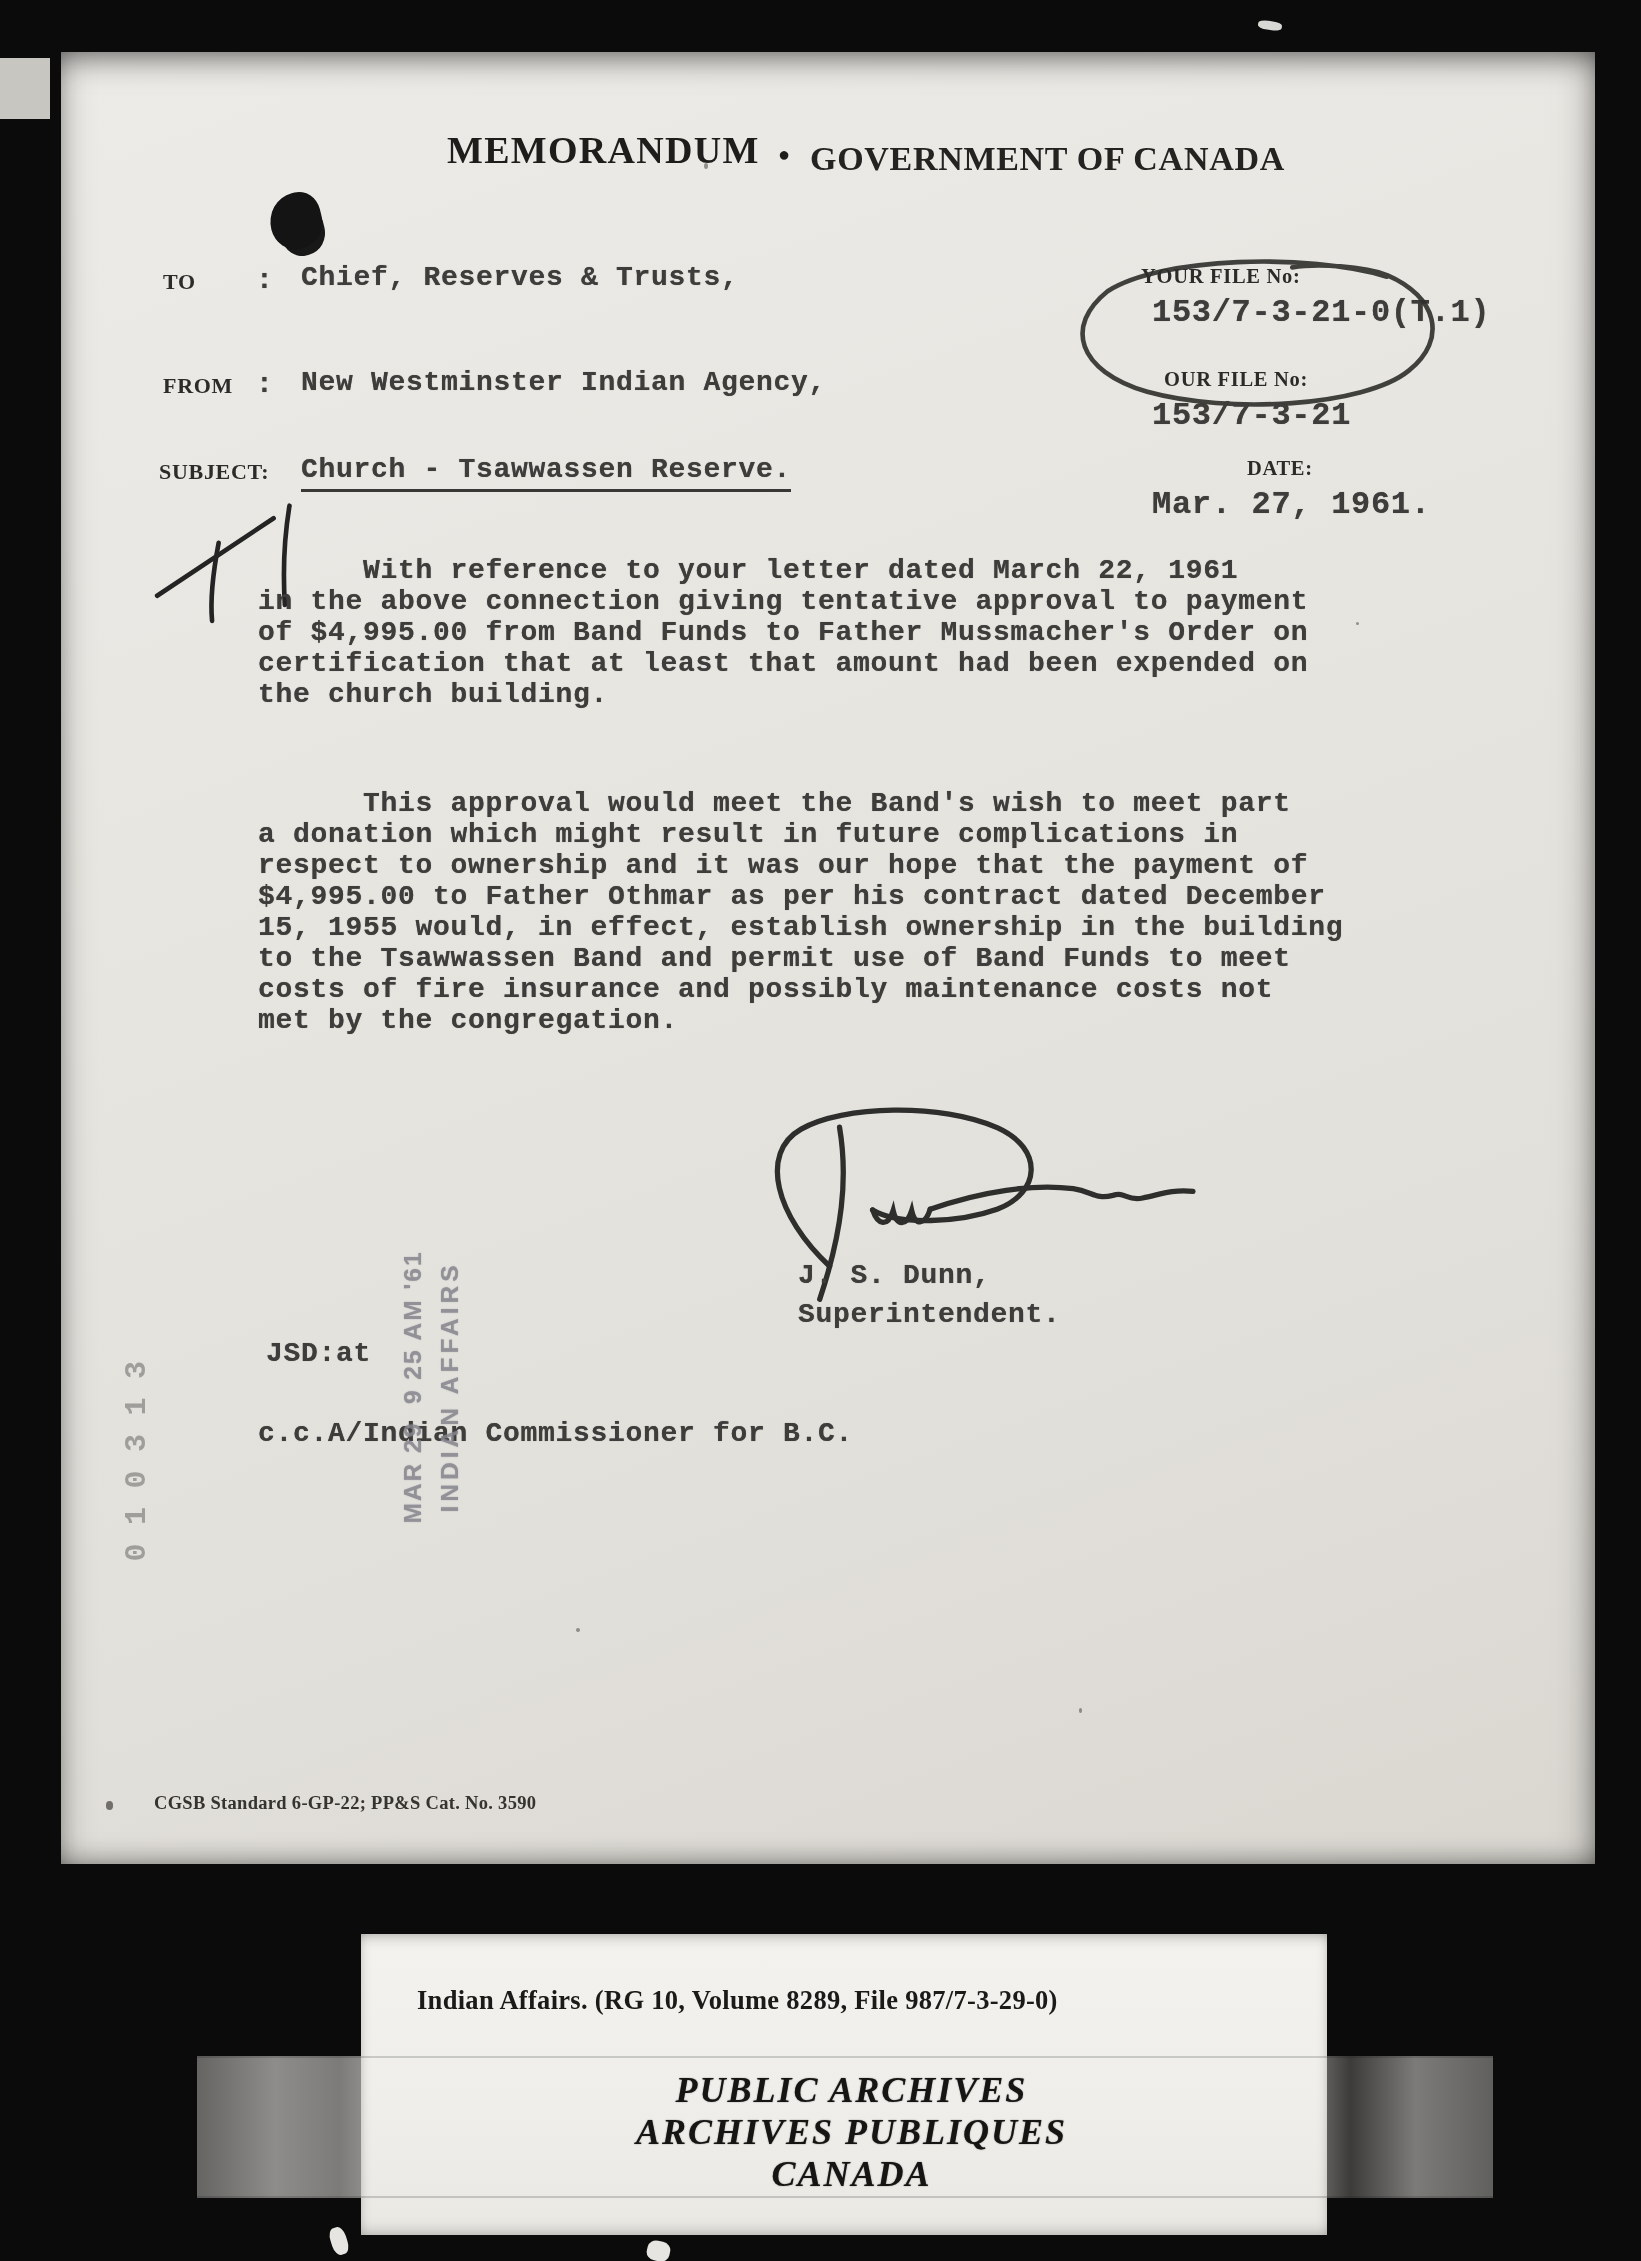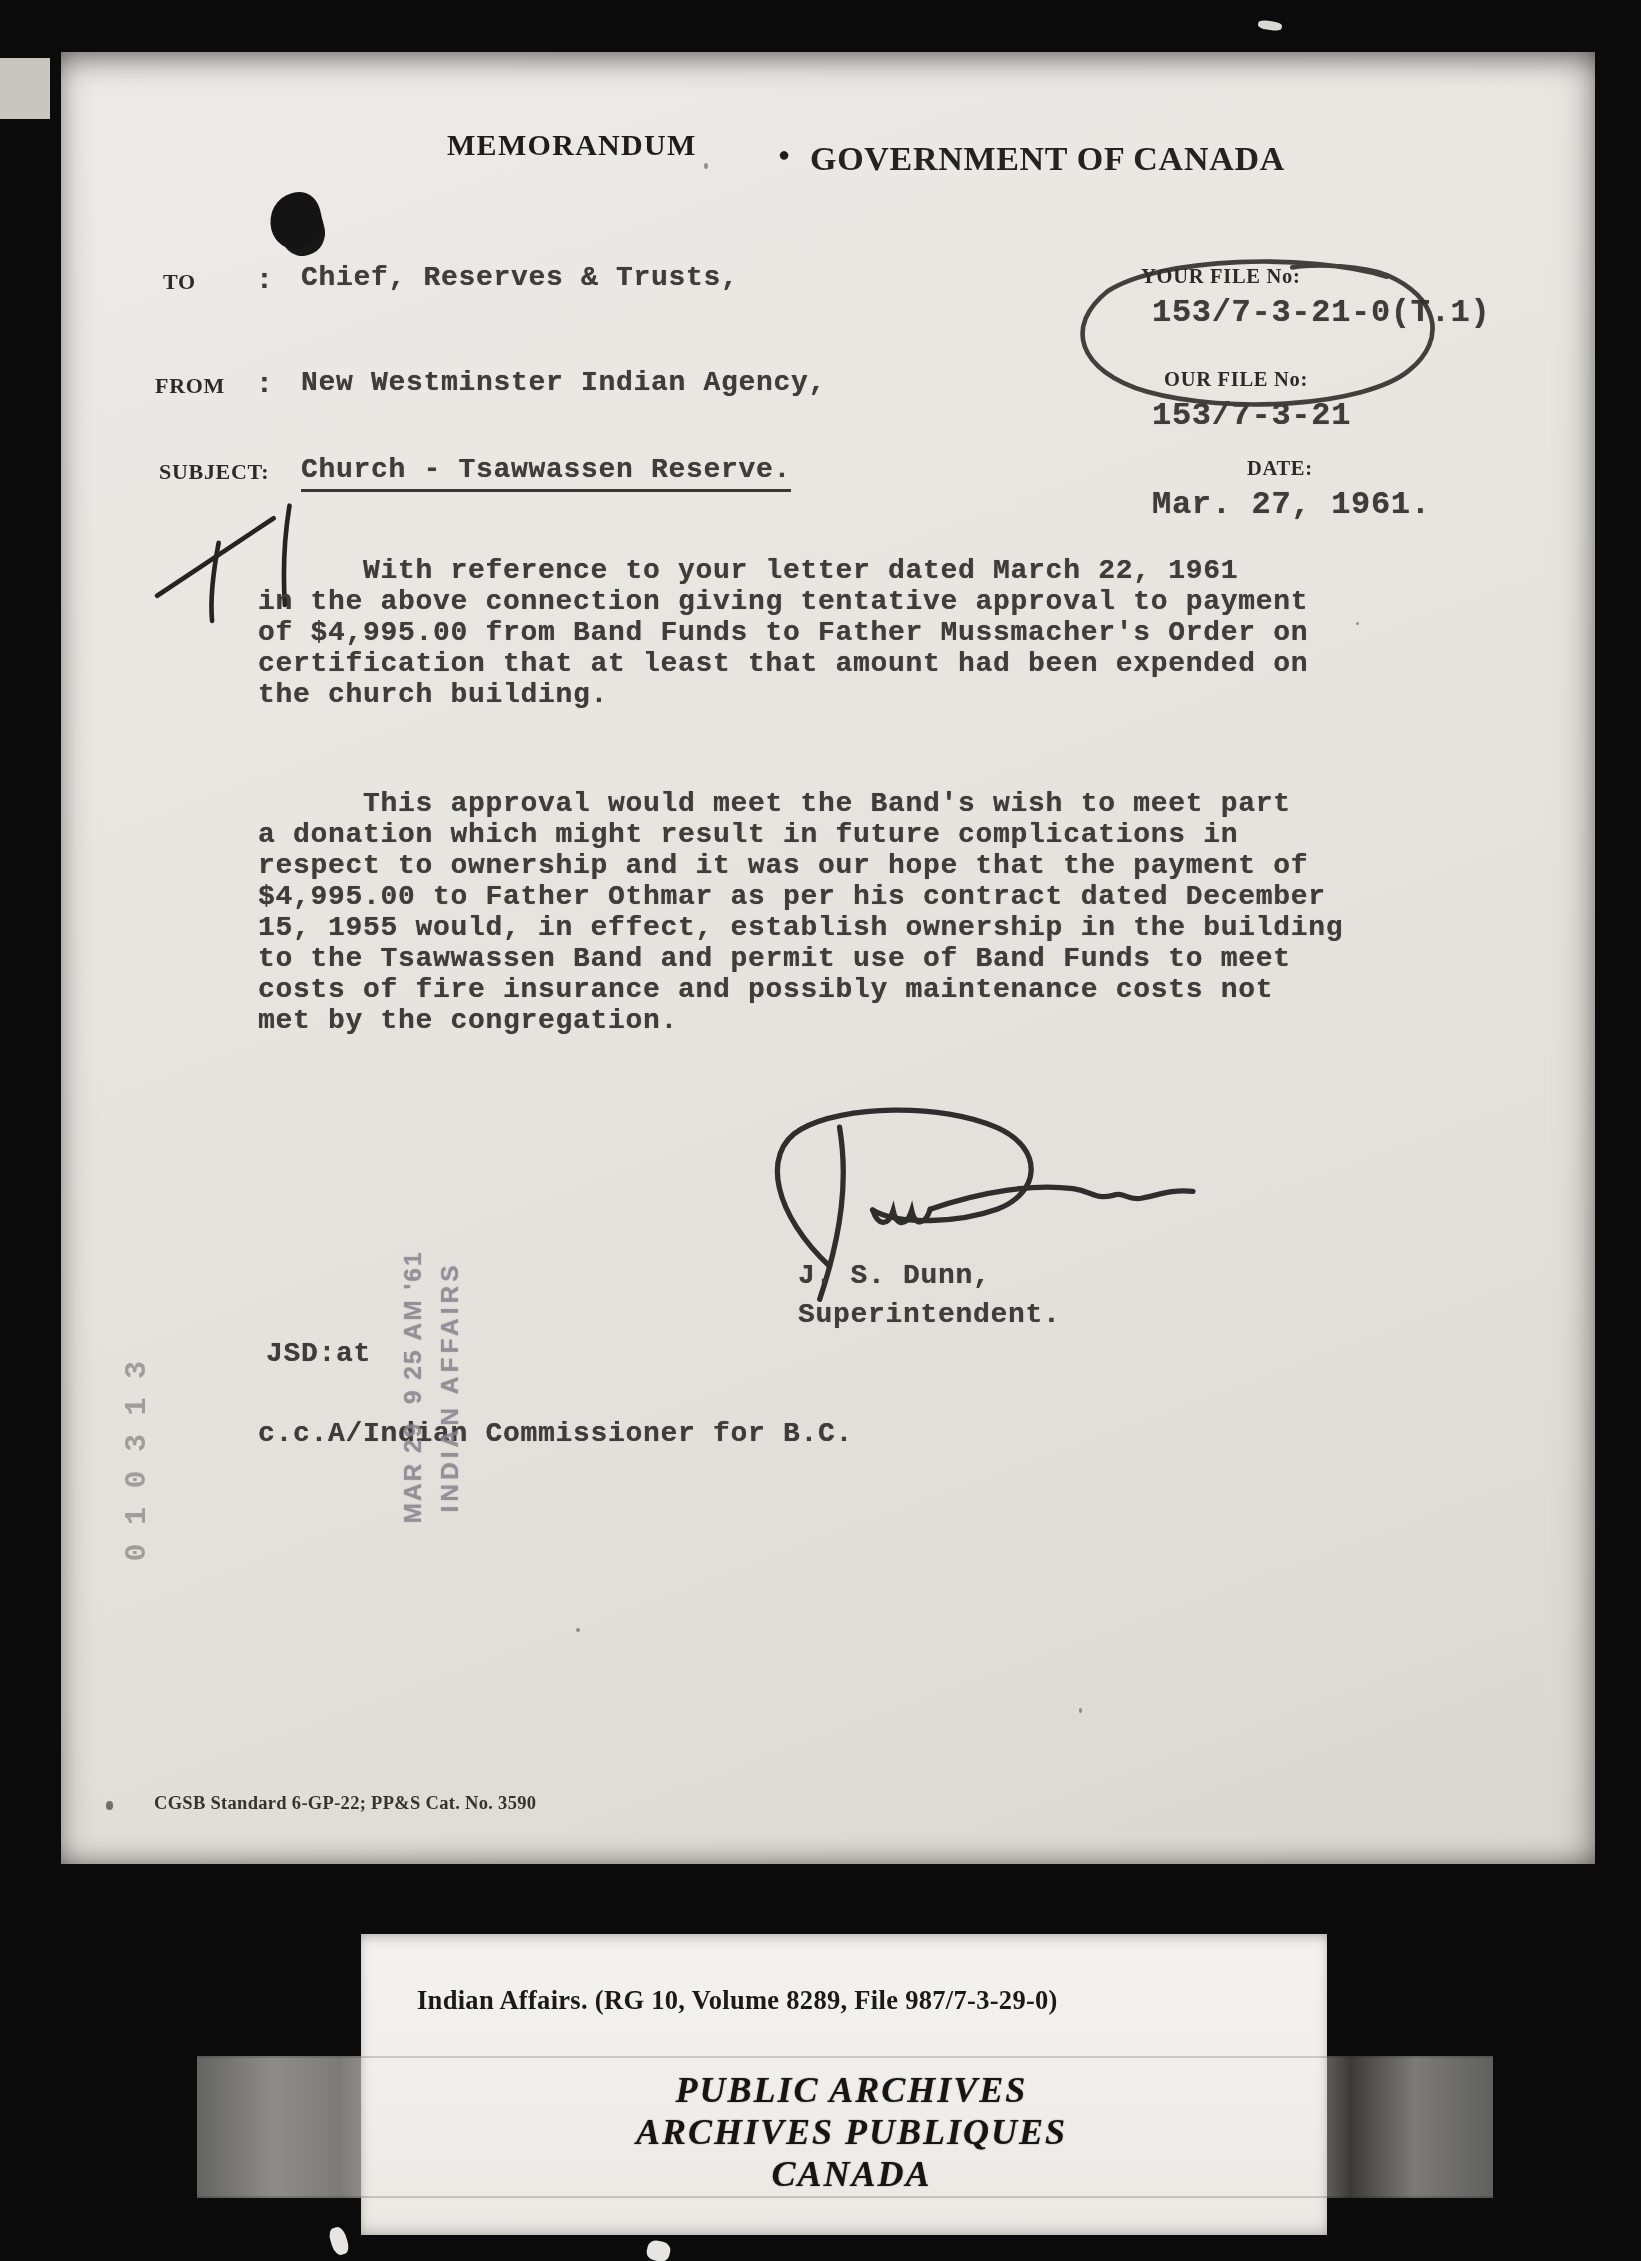--- a/index.html
+++ b/index.html
@@ -12,21 +12,21 @@
     box-shadow:inset 0 18.5px 33px -14.6px rgba(0,0,0,.55),
                inset -22.5px 0 40px -22.5px rgba(0,0,0,.35),
                inset 0 -17px 29px -17px rgba(0,0,0,.40),
                inset 20px 0 40px -26.5px rgba(0,0,0,.30);}
   .sliver{left:0;top:58px;width:50px;height:61px;background:#dcdad5;opacity:.9;}
   .speck-top{left:1258px;top:21px;width:24px;height:8.6px;background:#d8d8d4;
     border-radius:40%;transform:rotate(8deg);}
   .serifb{font-family:"Liberation Serif","DejaVu Serif",serif;font-weight:bold;color:#2c2b29;}
   .mono{font-family:"Liberation Mono","DejaVu Sans Mono",monospace;font-weight:700;
     color:#3f3d3c;text-shadow:0 0 0.7px rgba(55,53,50,.75);white-space:pre;}
-  .title{font-size:30px;letter-spacing:1.3px;color:#1e1d1b;}
+  .title{font-size:38px;letter-spacing:1.3px;color:#1e1d1b;}
   .org{font-size:34px;letter-spacing:0.7px;color:#242322;}
   .dot{font-size:20px;color:#1e1d1b;}
   .label{font-size:22px;letter-spacing:0.7px;}
   .rlabel{font-size:20.5px;letter-spacing:0.7px;}
   .typed{font-size:28px;letter-spacing:0.7px;}
   .typed-lg{font-size:32px;letter-spacing:0.7px;}
   .body-line{font-size:28px;letter-spacing:0.7px;line-height:31px;}
   .subject-underline{border-bottom:3.3px solid #3a3836;padding-bottom:4px;}
   .blot{left:270px;top:193px;width:52px;height:56px;background:#141414;
     border-radius:58% 42% 52% 48%;transform:rotate(-14deg);
@@ -78,21 +78,21 @@
 <div class="abs serifb title" style="left:447px;top:128px;">MEMORANDUM</div>
 <div class="abs dot" style="left:778px;top:143px;">●</div>
 <div class="abs serifb org" style="left:810px;top:140px;">GOVERNMENT OF CANADA</div>
 
 <div class="abs blot"></div>
 
 <div class="abs serifb label" style="left:163px;top:269px;">TO</div>
 <div class="abs mono typed" style="left:256px;top:265px;">:</div>
 <div class="abs mono typed" style="left:301px;top:262px;">Chief, Reserves &amp; Trusts,</div>
 
-<div class="abs serifb label" style="left:155px;top:373px;text-align:right;">FROM</div>
+<div class="abs serifb label" style="left:163px;top:373px;text-align:right;">FROM</div>
 <div class="abs mono typed" style="left:256px;top:369px;">:</div>
 <div class="abs mono typed" style="left:301px;top:367px;">New Westminster Indian Agency,</div>
 
 <div class="abs serifb label" style="left:159px;top:459px;">SUBJECT:</div>
 <div class="abs mono typed subject-underline" style="left:301px;top:454px;">Church - Tsawwassen Reserve.</div>
 
 <div class="abs serifb rlabel" style="left:1141px;top:265px;">YOUR FILE No:</div>
 <div class="abs mono typed-lg" style="left:1152px;top:294px;">153/7-3-21-0(T.1)</div>
 <svg width="1642" height="2261" style="left:0;top:0;" viewBox="0 0 2480 3416">
   <path d="M 2095 418 C 1975 382, 1755 388, 1673 440 C 1608 492, 1626 560, 1733 592

